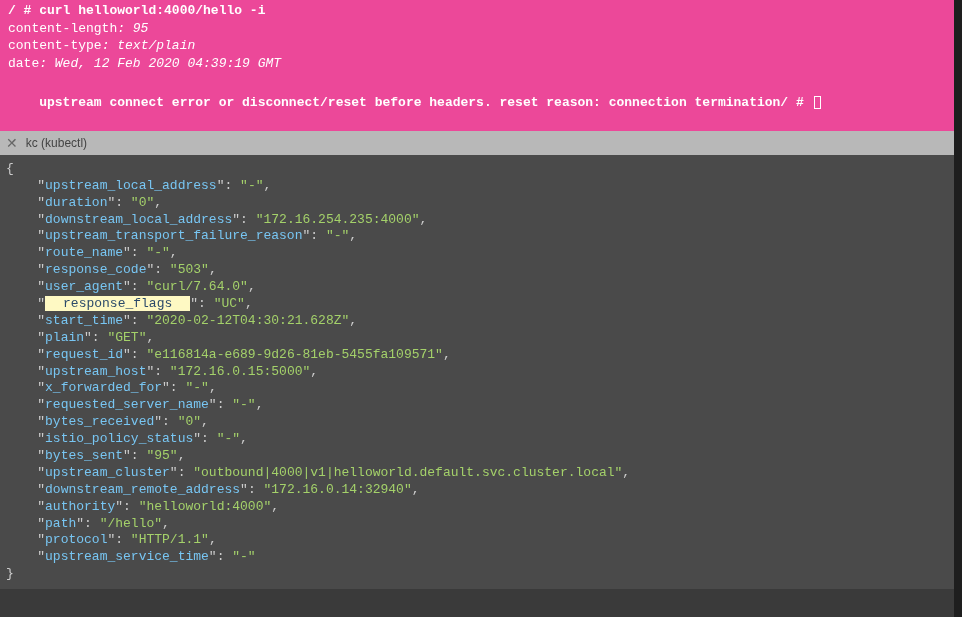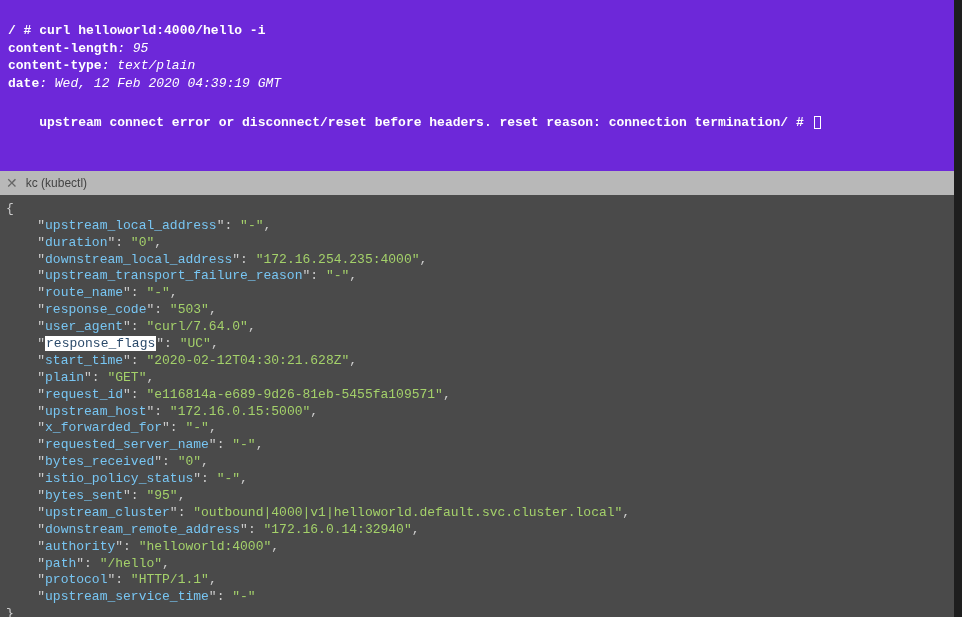--- a/index.html
+++ b/index.html
@@ -10,31 +10,31 @@
     body {
       font-family: Menlo, Monaco, "Courier New", monospace;
       font-size: 13px;
       background: #3a3a3a;
       width: 962px;
       height: 617px;
       overflow: hidden;
       position: relative;
     }
     .top-terminal {
-      background: #6d28d9;
+      background: #ec4899;
       color: #ffffff;
-      padding: 22px 8px;
+      padding: 2px 8px;
       line-height: 1.35;
       font-weight: bold;
     }
     .top-terminal .line {
       white-space: pre;
     }
     .top-terminal .header-key {
-      font-weight: bold;
+      font-weight: normal;
     }
     .top-terminal .header-val {
       font-weight: normal;
       font-style: italic;
     }
     .cursor {
       display: inline-block;
       width: 7px;
       height: 13px;
       border: 1px solid #ffffff;
@@ -74,23 +74,23 @@
     .json-str {
       color: #a4d16a;
     }
     .json-br {
       color: #cdcdcd;
     }
     .json-pn {
       color: #cdcdcd;
     }
     .highlight {
-      background: #ffffff;
+      background: #fef9c3;
       color: #2b4a6a;
-      padding: 0 1px;
+      padding: 0 18px;
       text-align: right;
     }
     .right-strip {
       position: absolute;
       top: 0;
       right: 0;
       width: 8px;
       height: 617px;
       background: #1e1e1e;
     }

